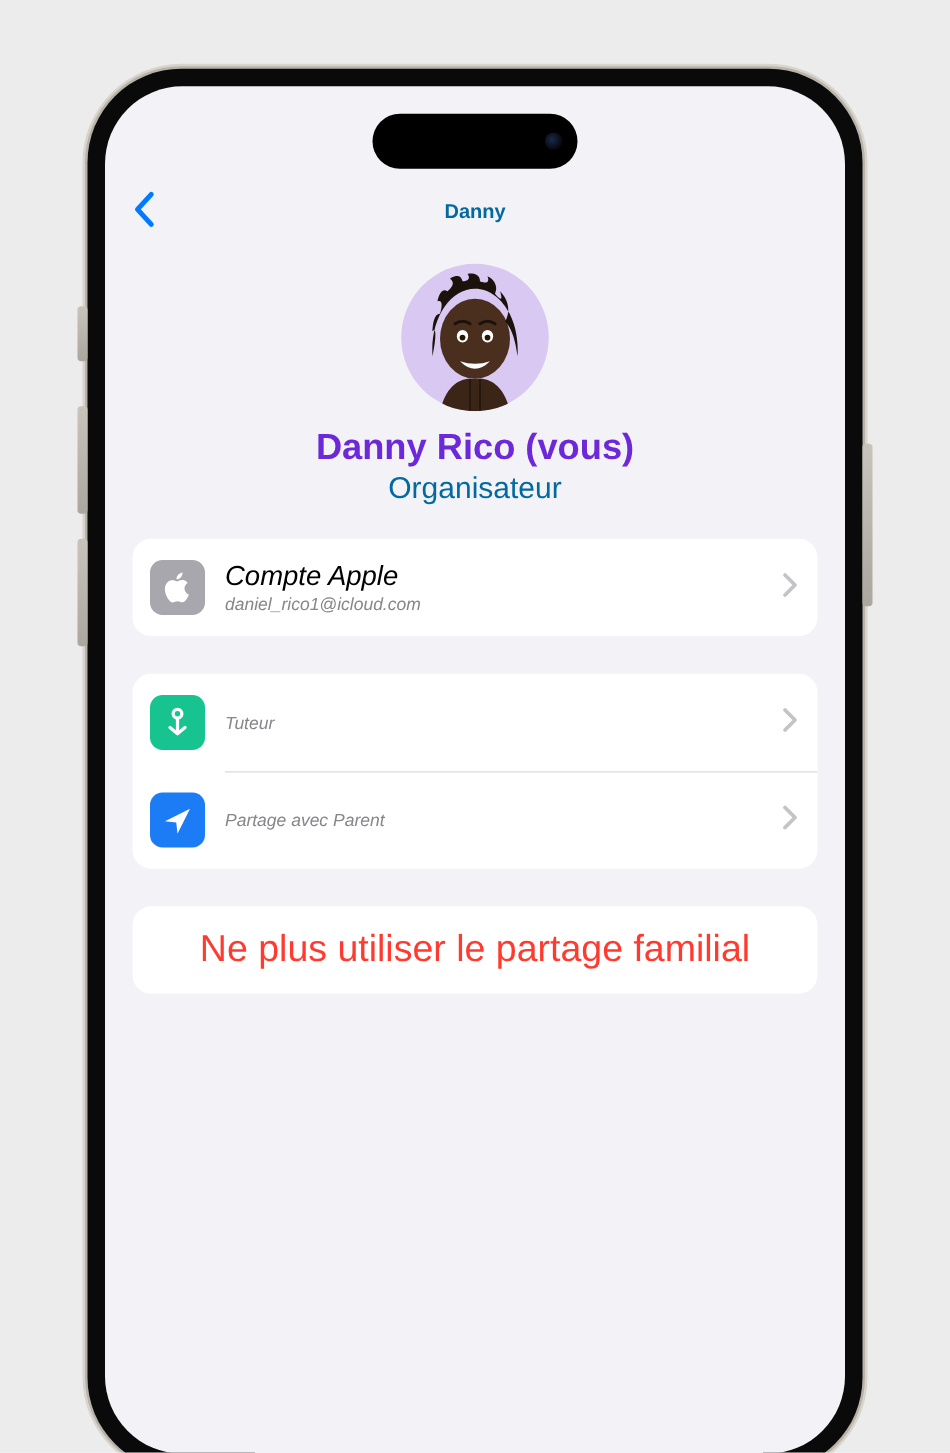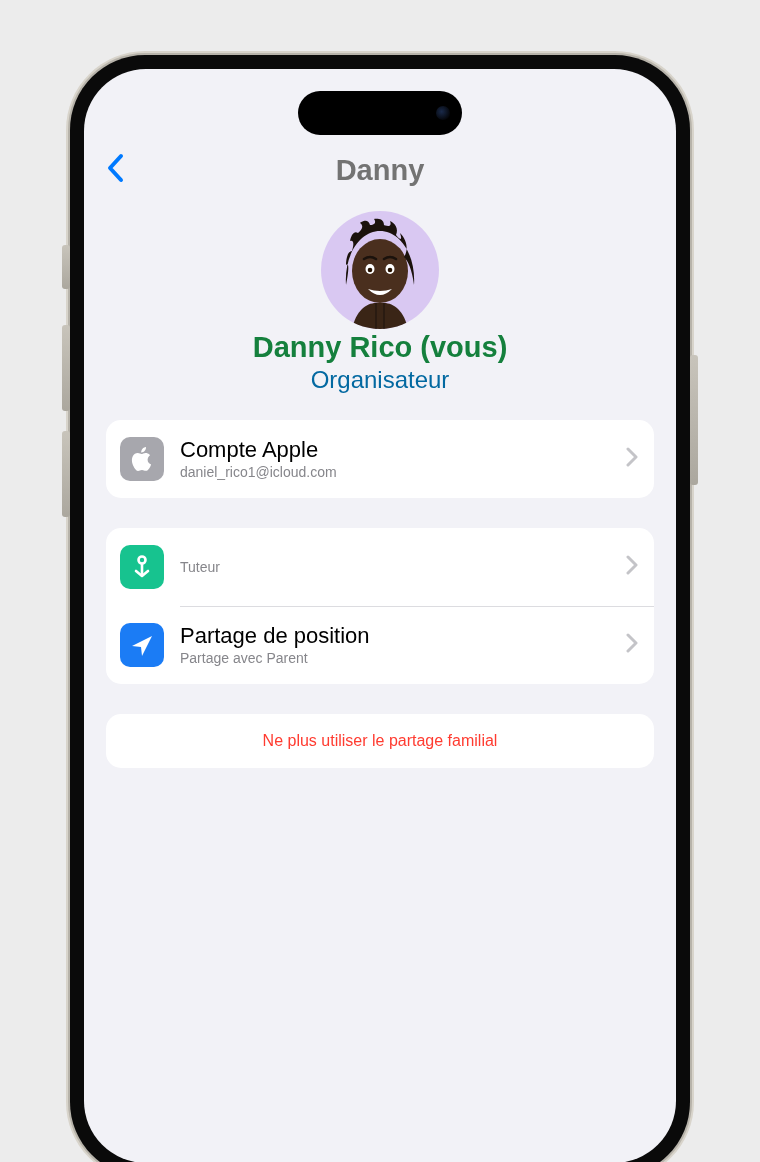--- a/index.html
+++ b/index.html
@@ -79,58 +79,59 @@
     justify-content: center;
   }
   .back-chevron {
     position: absolute;
     left: 22px;
     top: 50%;
     transform: translateY(-50%);
     color: #007aff;
   }
   .nav-title {
-    font-size: 29px;
+    font-size: 16px;
     font-weight: 600;
-    color: #737373;
+    color: #0369a1;
   }
   .profile {
     display:flex;
     flex-direction:column;
     align-items:center;
     padding: 12px 0 26px;
   }
   .avatar {
     width: 118px;
     height: 118px;
     border-radius: 50%;
     background: #d9c8f2;
     position:relative;
     overflow:hidden;
     display:flex;
     align-items:flex-end;
     justify-content:center;
   }
   .avatar svg { width: 108px; height: 118px; }
   .profile-name {
-    margin-top: 2px;
+    margin-top: 13px;
     font-size: 29px;
     font-weight: 700;
-    color: #15803d;
+    color: #6d28d9;
   }
   .profile-role {
     font-size: 24px;
     color: #0369a1;
     margin-top: 2px;
   }
   .group {
     background:#fff;
     border-radius: 15px;
     margin: 0 22px 30px;
     overflow:hidden;
+    font-style:italic;
   }
   .row {
     display:flex;
     align-items:center;
     padding: 12px 16px 12px 14px;
     min-height: 78px;
     position:relative;
   }
   .row + .row::before {
     content:"";
@@ -173,21 +174,21 @@
   }
   .danger-group {
     background:#fff;
     border-radius:15px;
     margin: 0 22px;
     padding: 18px 16px;
     text-align:center;
   }
   .danger-text {
     color:#ff3b30;
-    font-size:16px;
+    font-size:30px;
   }
 </style>
 </head>
 <body>
 
 <div class="device">
   <div class="side-btn sb-left1"></div>
   <div class="side-btn sb-left2"></div>
   <div class="side-btn sb-left3"></div>
   <div class="side-btn sb-right"></div>
@@ -289,21 +290,20 @@
             </svg>
         </span>
       </div>
       <div class="row">
         <div class="row-icon" style="background:#1b7cf5">
           <svg width="28" height="28" viewBox="0 0 28 28" fill="#fff">
             <path d="M4 15 L24 5 L14 25 L13 16 Z"></path>
           </svg>
         </div>
         <div class="row-body">
-          <div class="row-label">Partage de position</div>
           <div class="row-sub">Partage avec Parent</div>
         </div>
         <span class="chevron">
           <svg width="12" height="20" viewBox="0 0 12 20">
               <polyline points="2,2 10,10 2,18" fill="none" stroke="currentColor" stroke-width="3" stroke-linecap="round" stroke-linejoin="round"></polyline>
             </svg>
         </span>
       </div>
     </div>
 

